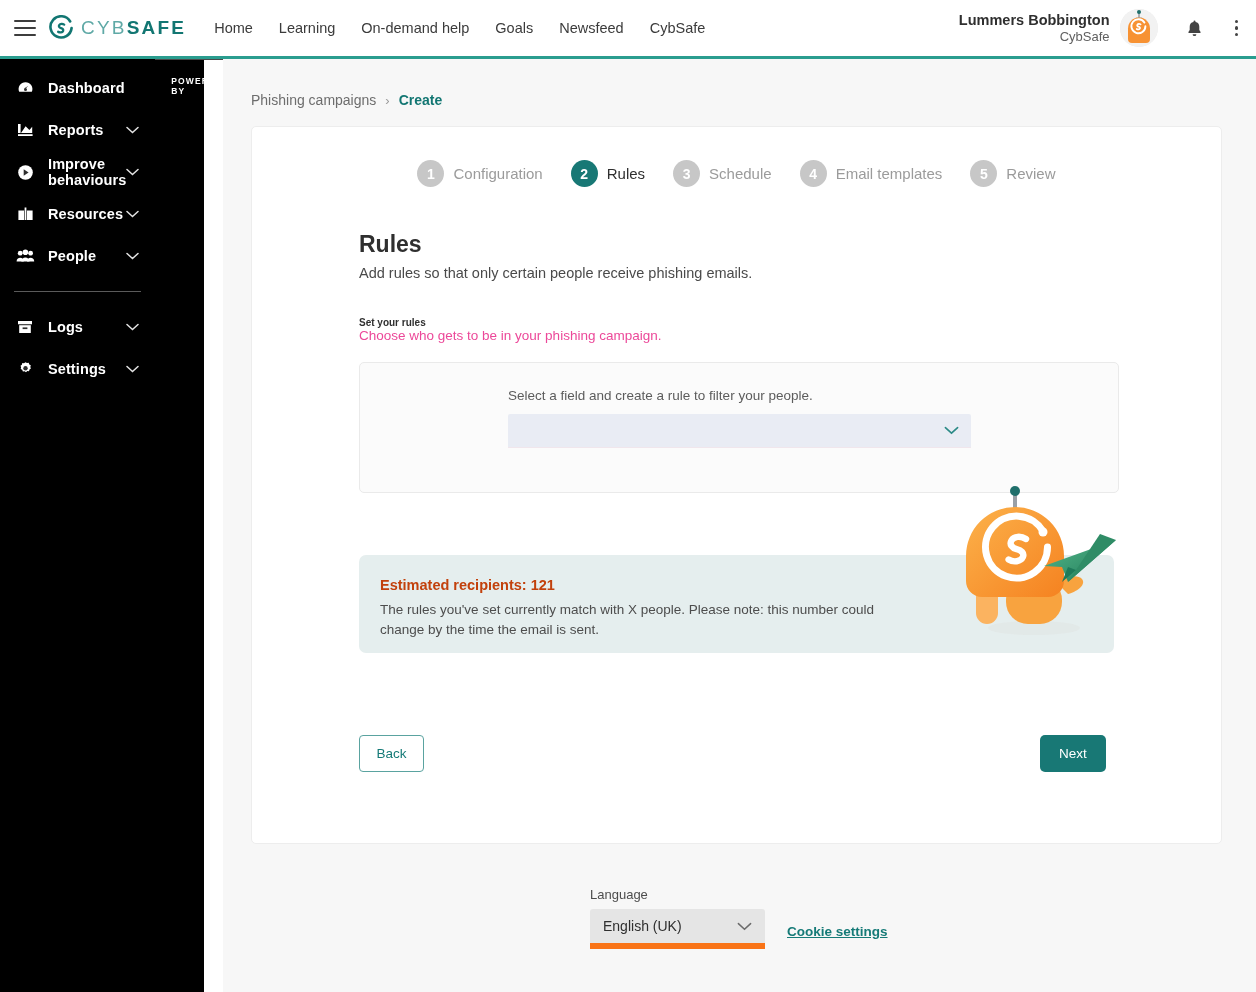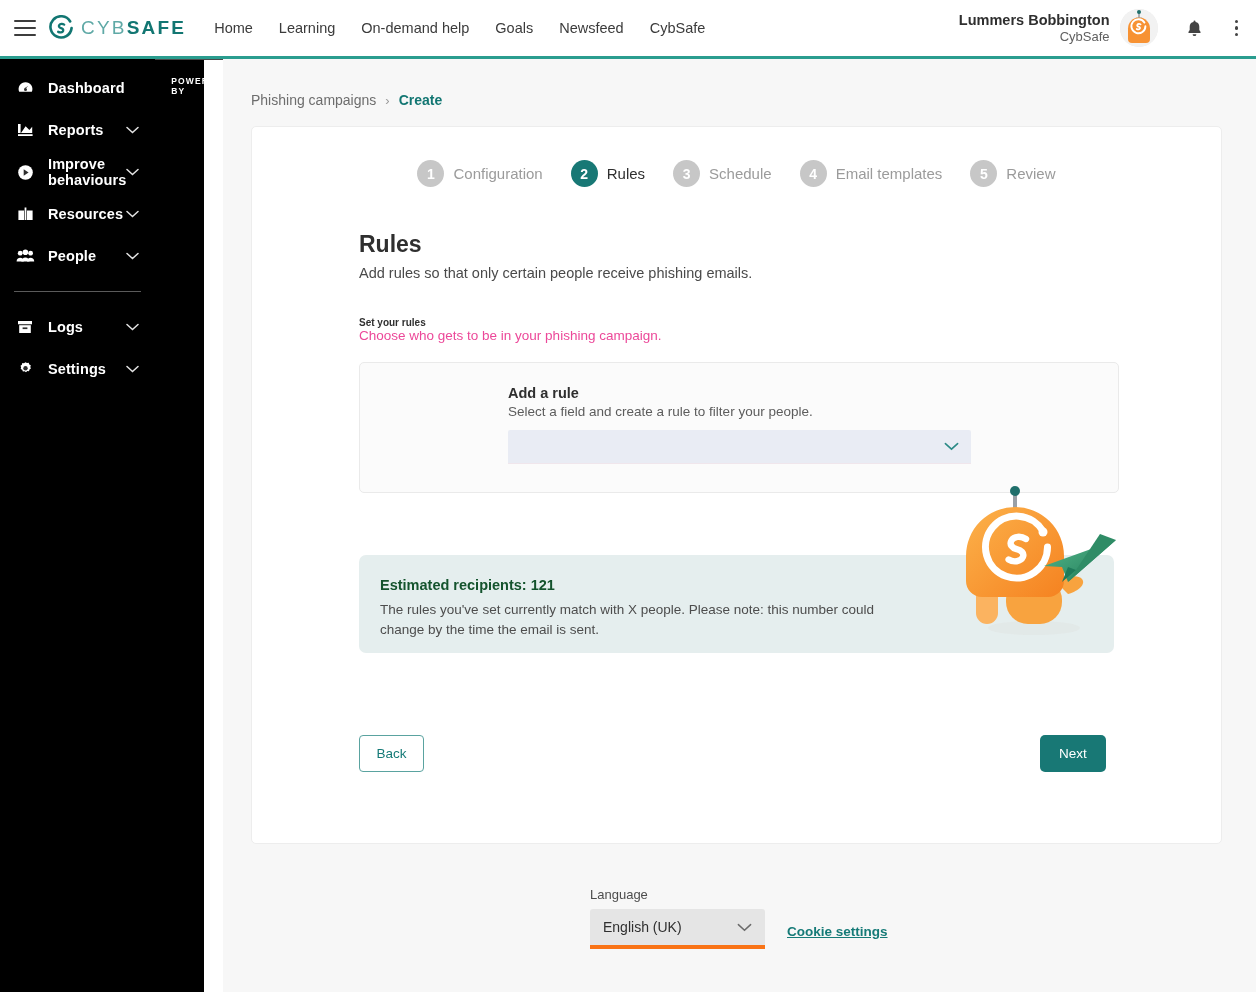--- a/index.html
+++ b/index.html
@@ -130,21 +130,21 @@
   }
   .rule-select .val { font-size: 14px; color: #3b3b3b; }
   .rule-select .chev { margin-left: auto; display: flex; }
 
   
   .estimate-wrap { position: relative; margin-top: 62px; width: 755px; }
   .estimate {
     background: #e5eeee; border-radius: 7px; width: 755px; height: 98px;
     padding: 22px 0 0 21px;
   }
-  .est-title { font-size: 14.5px; font-weight: 700; color: #14532d; }
+  .est-title { font-size: 14.5px; font-weight: 700; color: #c2410c; }
   .est-text { font-size: 13.5px; color: #4d4d4d; margin-top: 7px; width: 540px; line-height: 1.45; }
   .robot { position: absolute; right: -10px; top: -73px; }
 
   
   .btnrow {
     position: absolute; left: 107px; right: 115px; bottom: 71px;
     display: flex; align-items: center; justify-content: space-between;
   }
   .btn-back {
     width: 65px; height: 37px; border: 1px solid #5aa3a0; border-radius: 4px;
@@ -157,21 +157,21 @@
     font-family: inherit;
   }
 
   
   .langfoot {
     position: absolute; left: 367px; top: 828px;
     display: flex; align-items: flex-end; gap: 22px;
   }
   .lang-label { font-size: 13px; color: #4d4d4d; margin-bottom: 7px; }
   .lang-select {
-    width: 175px; height: 40px; background: #e5e5e5; border-bottom: 4px solid #f97316;
+    width: 175px; height: 40px; background: #e5e5e5; border-bottom: 6px solid #f97316;
     border-radius: 3px 3px 0 0; display: flex; align-items: center;
     padding: 0 13px; cursor: pointer;
   }
   .lang-select .val { font-size: 14px; color: #2f2f2f; }
   .lang-select .chev { margin-left: auto; display: flex; }
   .cookie {
     font-size: 13.5px; font-weight: 700; color: #157a77;
     text-decoration: underline; cursor: pointer; margin-bottom: 10px;
   }
 </style>
@@ -397,21 +397,20 @@
     </div>
 
     <div class="body-pad">
       <h1 class="rules-title">Rules</h1>
       <div class="rules-sub">Add rules so that only certain people receive phishing emails.</div>
 
       <div class="set-rules">Set your rules</div>
       <div class="set-rules-sub">Choose who gets to be in your phishing campaign.</div>
 
       <div class="rulebox">
-        <div class="rule-title">Add a rule</div>
         <div class="rule-sub">Select a field and create a rule to filter your people.</div>
         <div class="rule-select">
           <span class="val"></span>
           <span class="chev">
             <svg width="15" height="9" viewBox="0 0 15 9">
                 <path d="M1.4 1.6 7.5 7.2 13.6 1.6" fill="none" stroke="#2b8a86" stroke-width="1.6" stroke-linecap="round"></path>
               </svg>
           </span>
         </div>
       </div>

